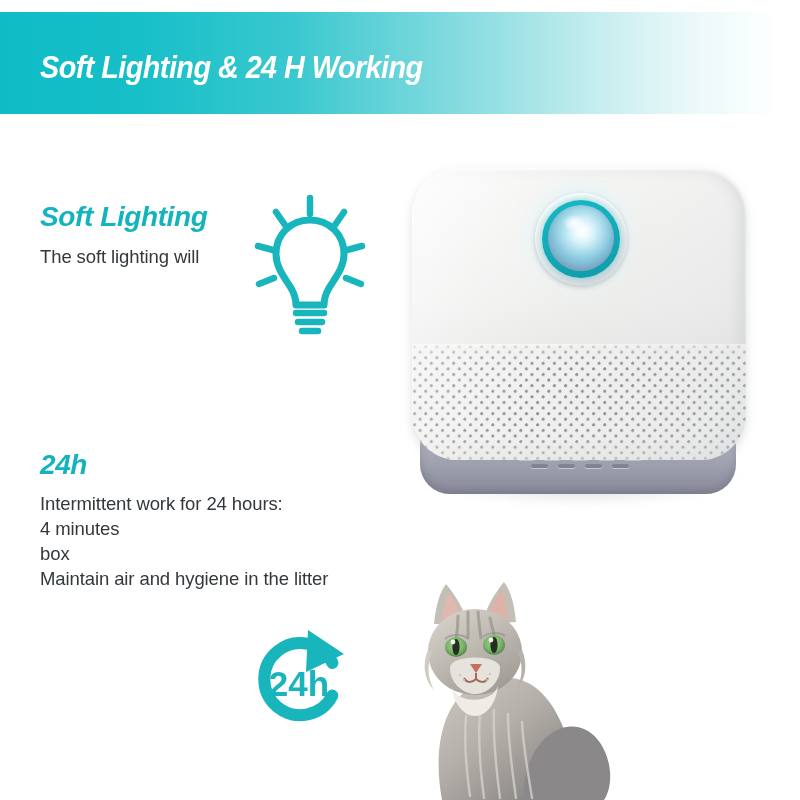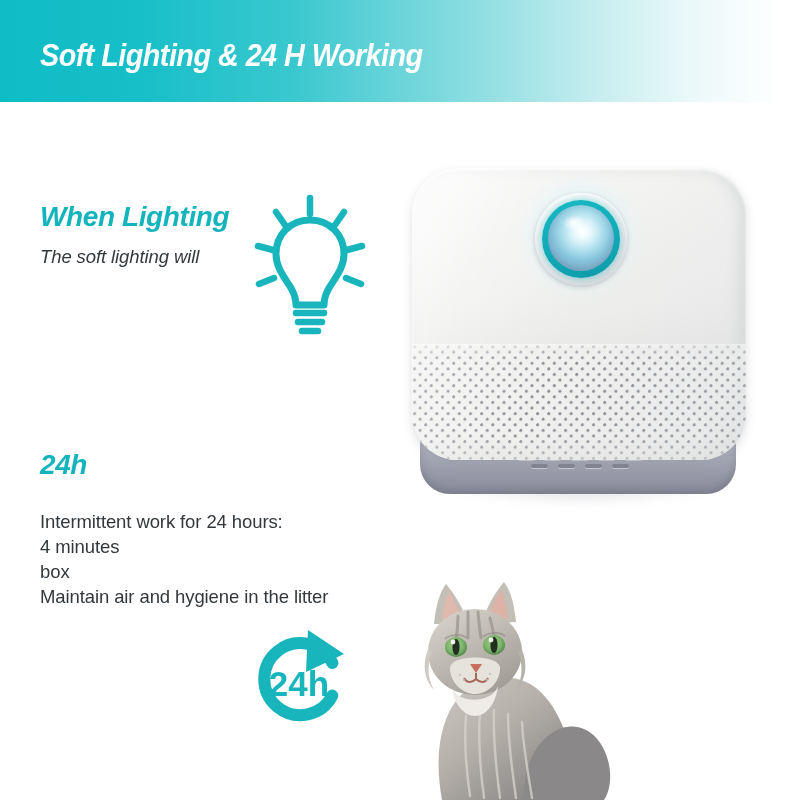--- a/index.html
+++ b/index.html
@@ -15,21 +15,21 @@
     position: relative;
     width: 800px;
     height: 800px;
     background: #ffffff;
     overflow: hidden;
   }
 
   
   .header-band {
     position: absolute;
-    left: 0; top: 0;
+    left: 0; top: 12px;
     width: 773px;
     height: 102px;
     background: linear-gradient(90deg,
         #0fbcc6 0%,
         #17bfc8 18%,
         #3ac8cf 38%,
         #80dade 58%,
         #c2ecee 76%,
         #eaf8f9 89%,
         #fdffff 100%);
@@ -63,24 +63,24 @@
   }
   .feature-body {
     font-size: 18.5px;
     line-height: 25px;
     color: #33383c;
     letter-spacing: -0.1px;
   }
   .feature-body span { display: block; white-space: nowrap; }
 
   #soft-lighting-block { left: 40px; top: 200px; width: 230px; }
-  #soft-lighting-block .feature-body { margin-top: 10px; font-style: italic; }
+  #soft-lighting-block .feature-body { margin-top: 10px; }
 
   #day-block { left: 40px; top: 448px; width: 372px; }
-  #day-block .feature-body { margin-top: 27px; }
+  #day-block .feature-body { margin-top: 9px; }
 
   
   .bulb-icon {
     position: absolute;
     left: 252px;
     top: 192px;
     width: 116px;
     height: 150px;
   }
 
@@ -272,21 +272,21 @@
 </head>
 <body>
 
 <div class="page">
 
   <div class="header-band">
     <div class="header-title">Soft Lighting &amp; 24 H Working</div>
   </div>
 
   <div class="feature-block" id="soft-lighting-block">
-    <div class="feature-heading">When Lighting</div>
+    <div class="feature-heading">Soft Lighting</div>
     <div class="feature-body">
       <span>The soft lighting will</span>
     </div>
   </div>
 
   <div class="bulb-icon">
     <svg viewBox="0 0 116 150" width="116" height="150" aria-hidden="true">
       <g fill="none" stroke="#19b5bd" stroke-width="6.5" stroke-linecap="round">
 
         <line x1="58" y1="6" x2="58" y2="22"></line>

